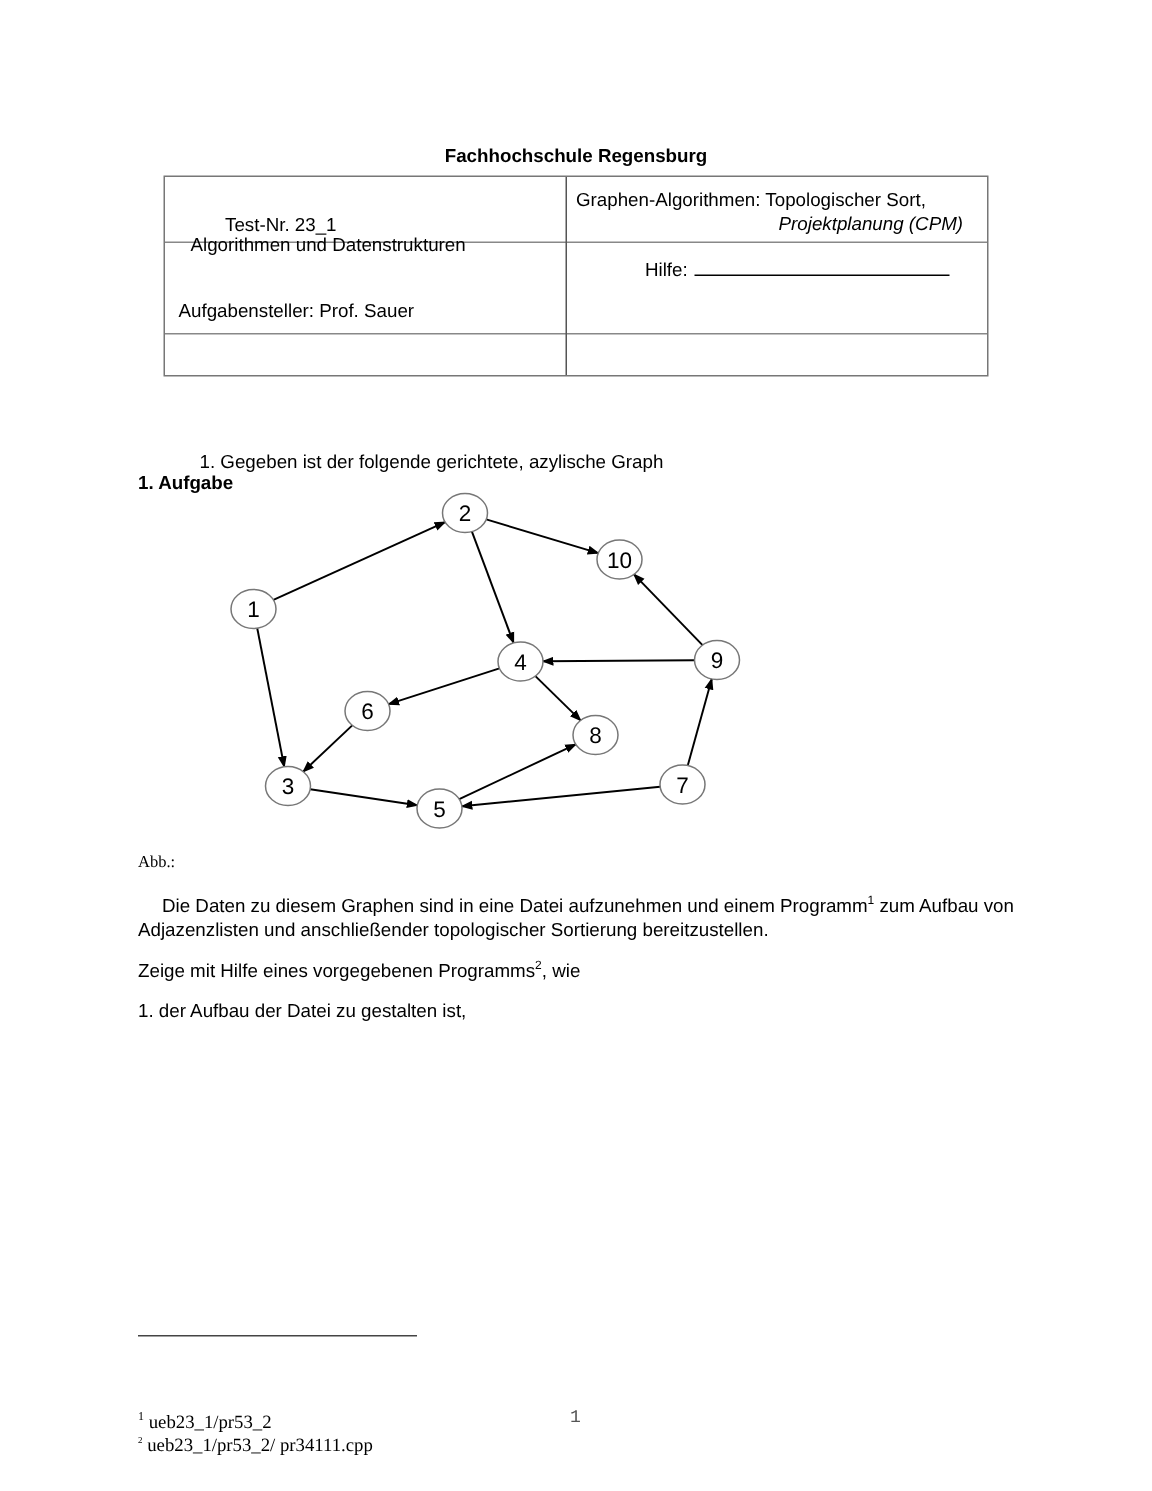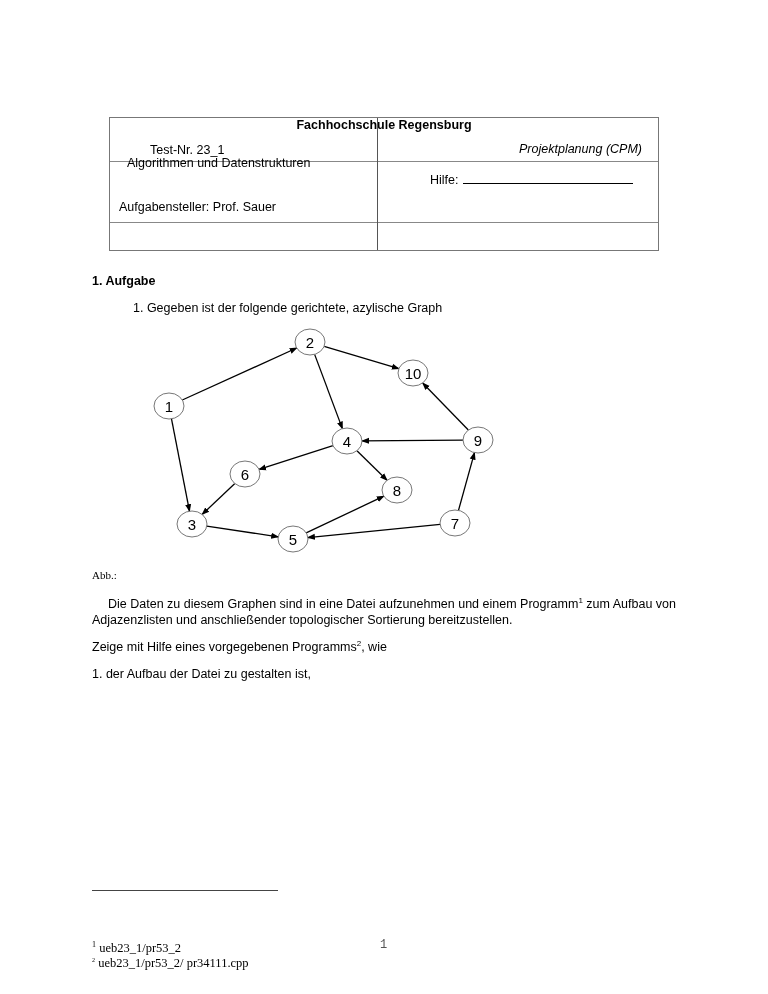--- a/index.html
+++ b/index.html
@@ -1,22 +1,22 @@
 <!DOCTYPE html>
 <html><head>
 <meta charset="utf-8">
 <style>
   html, body { margin:0; padding:0; background:#ffffff; }
   body { width:768px; height:994px; position:relative; overflow:hidden;
          font-family:"Liberation Sans", sans-serif; color:#000; }
   .abs { position:absolute; white-space:nowrap; }
   .sans { font-family:"Liberation Sans", sans-serif; font-size:12.5px; }
   .serif { font-family:"Liberation Serif", serif; }
-  .bold { font-weight:bold; }
-  #school { left:0; width:768px; top:97px; text-align:center; font-size:12.5px; font-weight:bold;margin-top:21px; }
+  .bold { font-weight:bold;margin-top:41px; }
+  #school { left:0; width:768px; top:97px; text-align:center; font-size:12.5px; font-weight:bold; }
   #hdr-table { position:absolute; left:109px; top:117px; width:550px; height:134px;
                border:1px solid #777; box-sizing:border-box; }
   .hline { position:absolute; left:0; right:0; height:1px; background:#888; }
   .vline { position:absolute; top:0; bottom:0; width:1px; background:#555; left:267px; }
   .under { display:inline-block; border-bottom:1px solid #000; height:12px; vertical-align:baseline; margin-left:5px; }
   #graph { position:absolute; left:0; top:0; }
   .node-label { font-family:"Liberation Sans", sans-serif; font-size:15px; }
   #fn-rule { position:absolute; left:92px; top:890px; width:186px; height:1px; background:#444; }
   .fn { font-family:"Liberation Serif", serif; font-size:12.5px;margin-top:44px; }
   sup { font-size:8px; vertical-align:super; line-height:0; }
@@ -26,20 +26,21 @@
 <body>
 
 <div id="school" class="abs">Fachhochschule Regensburg</div>
 
 <div id="hdr-table">
   <div class="hline" style="top:43px;"></div>
   <div class="hline" style="top:104px;"></div>
   <div class="vline"></div>
 
   <div class="abs sans" style="left:40px; top:25px;">Test-Nr. 23_1</div>
+  <div class="abs sans" style="left:274px; top:8px;">Graphen-Algorithmen: Topologischer Sort,</div>
   <div class="abs sans" style="right:16px; top:24px;font-style:italic;">Projektplanung (CPM)</div>
 
   <div class="abs sans" style="left:17px; top:38px;">Algorithmen und Datenstrukturen</div>
   <div class="abs sans" style="left:9px; top:82px;">Aufgabensteller: Prof. Sauer</div>
 
   <div class="abs sans" style="left:320px; top:53px;">
     <span>Hilfe:</span><span class="under" style="width:170px;"></span>
   </div>
 </div>
 

